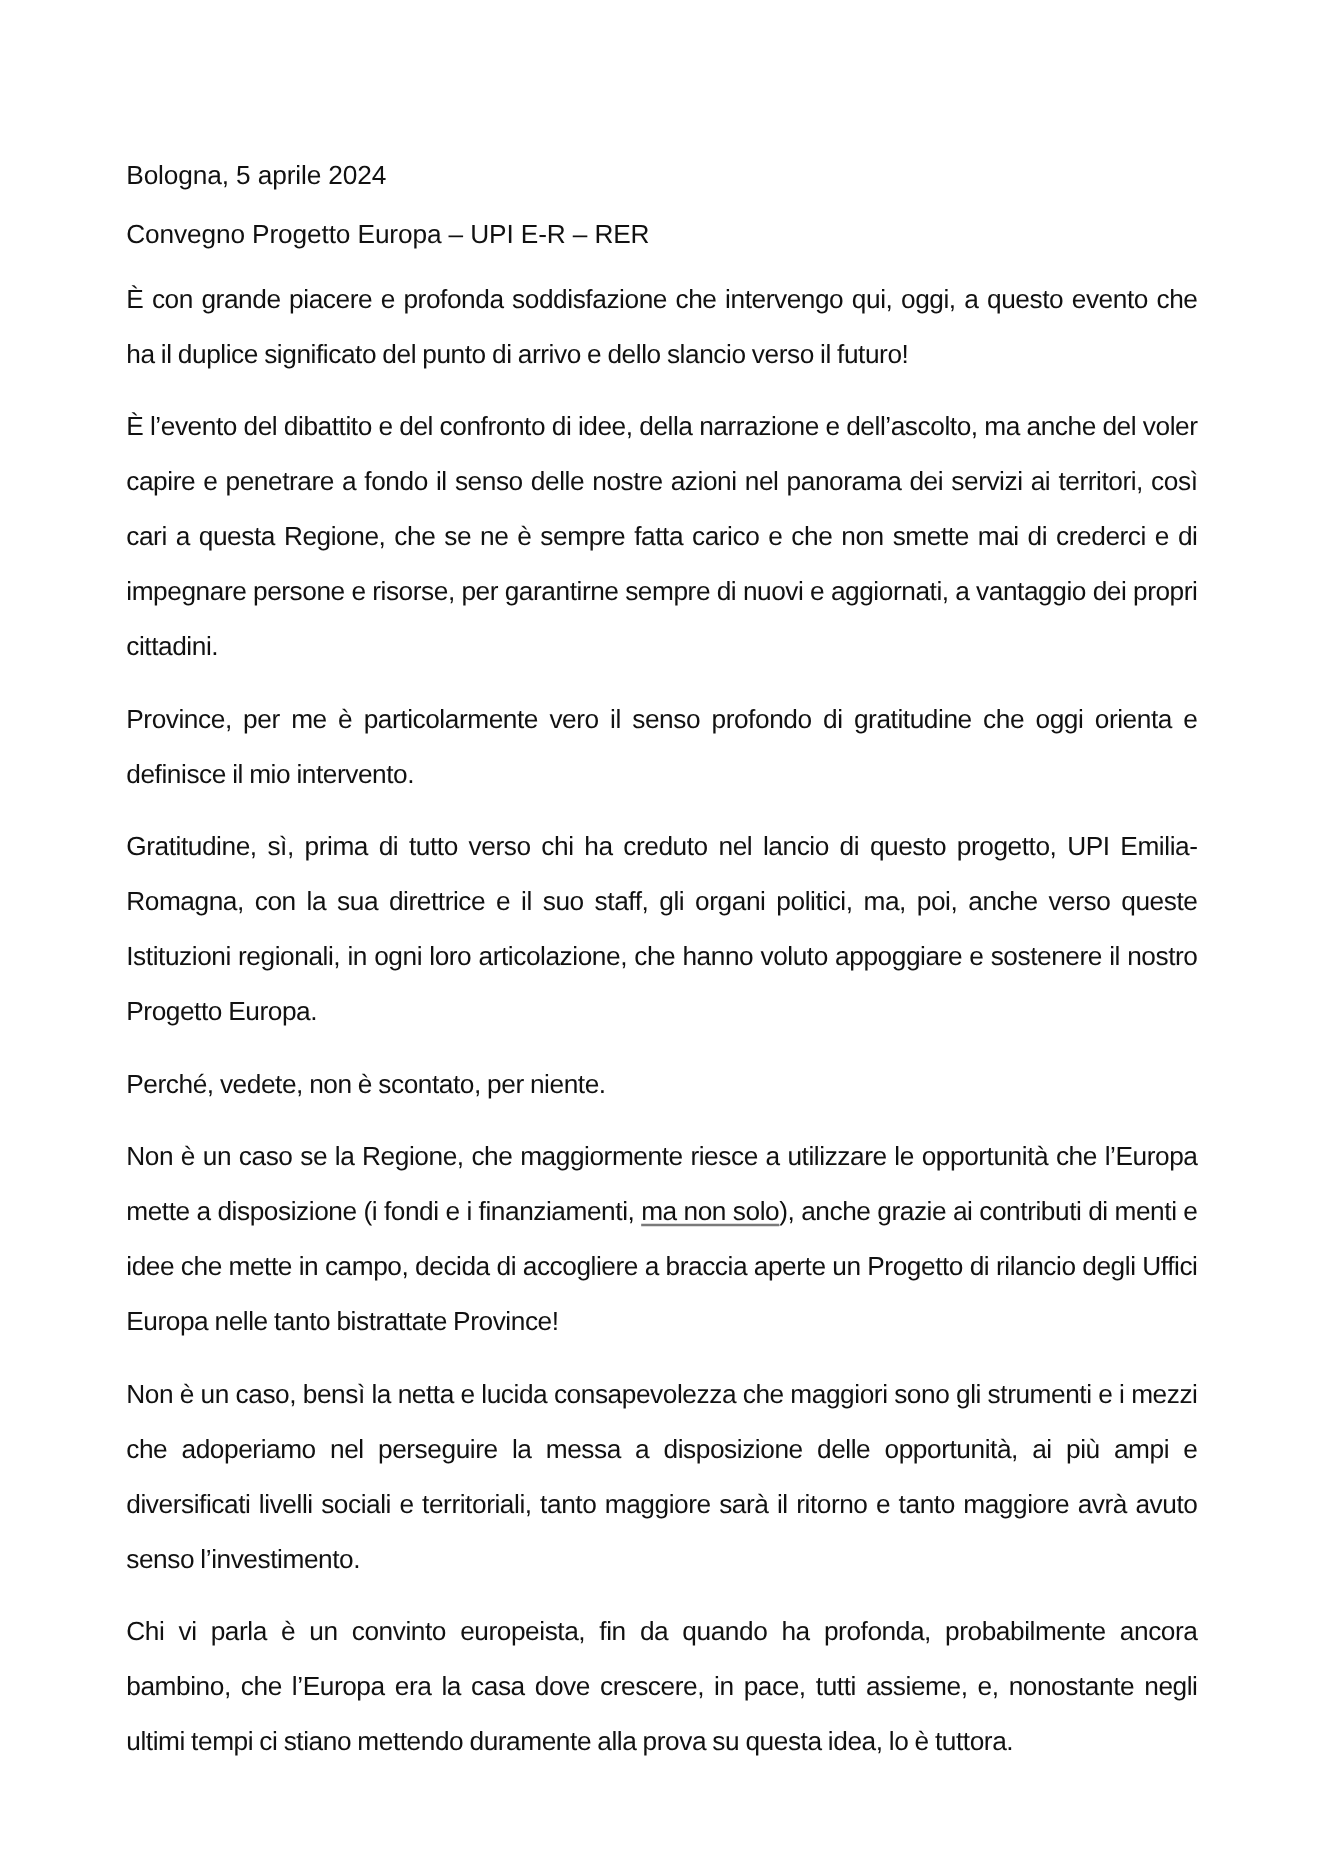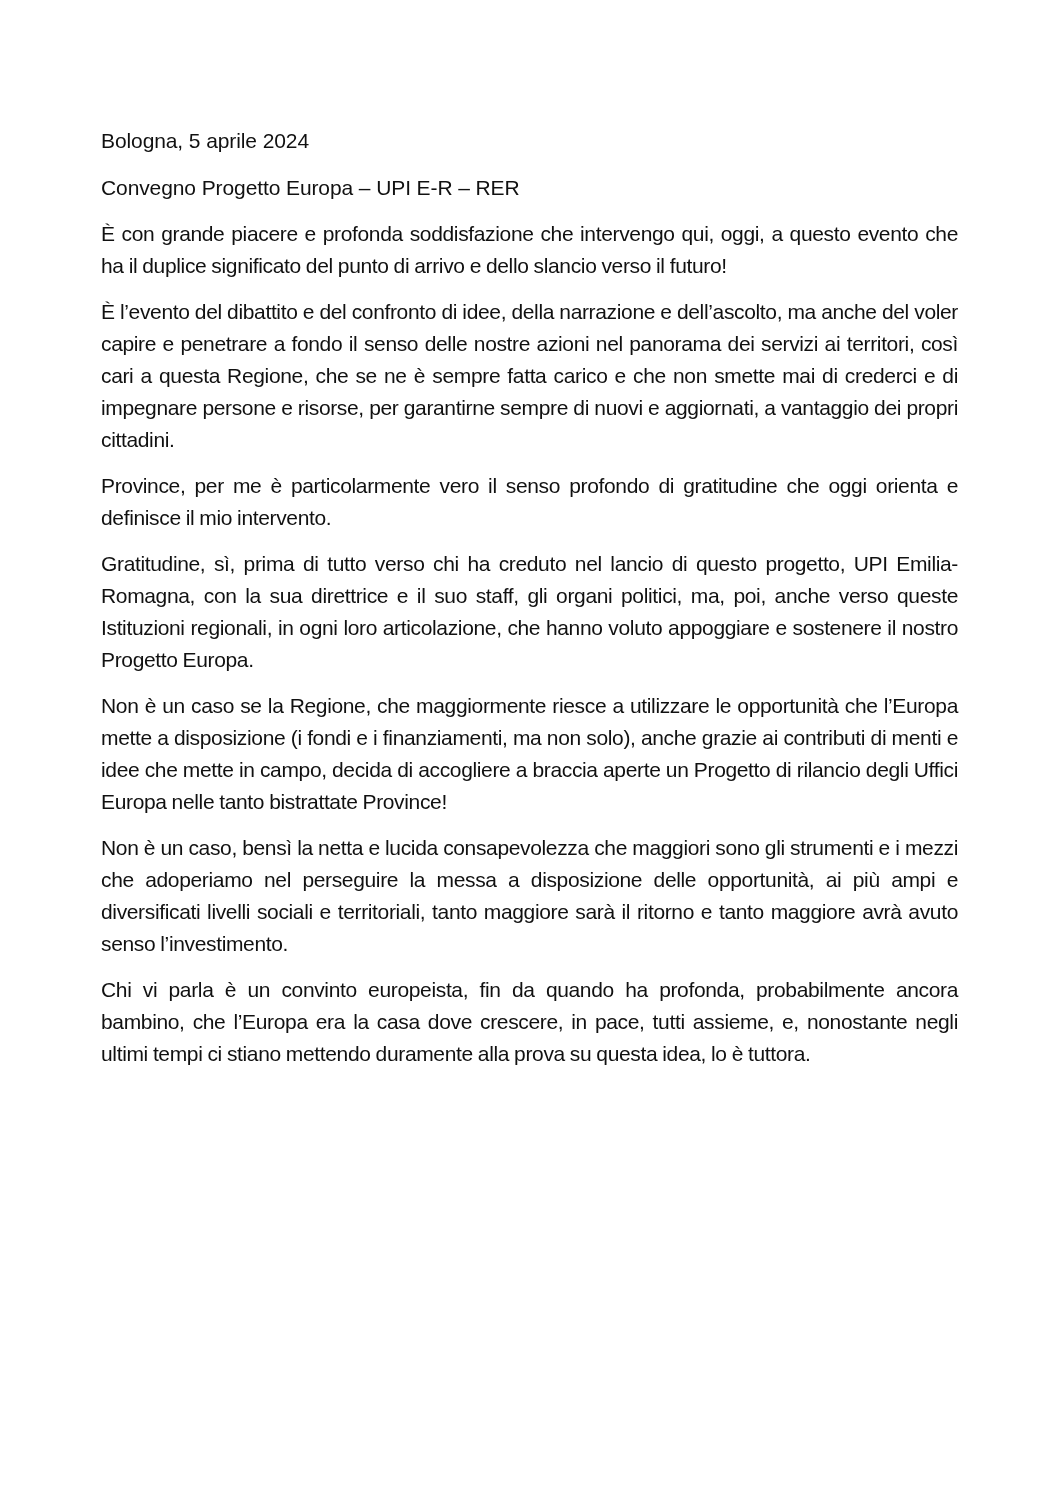--- a/index.html
+++ b/index.html
@@ -25,38 +25,40 @@
       font-size: 21px;
       line-height: 33px;
       margin: 0 0 14px 0;
       letter-spacing: -0.1px;
     }
     .header-line.last {
       margin-bottom: 67px;
     }
     .para {
       font-size: 21px;
-      line-height: 32px;
+      line-height: 44px;
       margin: 0 0 14px 0;
       text-align: justify;
       letter-spacing: -0.35px;
       word-spacing: -0.5px;
     }
     .underlined {
+      text-decoration: underline;
       text-decoration-color: #7a7a7a;
       text-underline-offset: 3px;
     }
   </style>
 </head>
 <body>
 
 <div class="page">
   <div class="header-line">Bologna, 5 aprile 2024</div>
   <div class="header-line">Convegno Progetto Europa – UPI E-R – RER</div>
 
   <p class="para">È con grande piacere e profonda soddisfazione che intervengo qui, oggi, a questo evento che ha il duplice significato del punto di arrivo e dello slancio verso il futuro!</p>
   <p class="para">È l’evento del dibattito e del confronto di idee, della narrazione e dell’ascolto, ma anche del voler capire e penetrare a fondo il senso delle nostre azioni nel panorama dei servizi ai territori, così cari a questa Regione, che se ne è sempre fatta carico e che non smette mai di crederci e di impegnare persone e risorse, per garantirne sempre di nuovi e aggiornati, a vantaggio dei propri cittadini.</p>
   <p class="para">Province, per me è particolarmente vero il senso profondo di gratitudine che oggi orienta e definisce il mio intervento.</p>
   <p class="para">Gratitudine, sì, prima di tutto verso chi ha creduto nel lancio di questo progetto, UPI Emilia-Romagna, con la sua direttrice e il suo staff, gli organi politici, ma, poi, anche verso queste Istituzioni regionali, in ogni loro articolazione, che hanno voluto appoggiare e sostenere il nostro Progetto Europa.</p>
+  <p class="para">Perché, vedete, non è scontato, per niente.</p>
   <p class="para"><span>Non è un caso se la Regione, che maggiormente riesce a utilizzare le opportunità che l’Europa mette a disposizione (i fondi e i finanziamenti, </span><span class="underlined">ma non solo</span><span>), anche grazie ai contributi di menti e idee che mette in campo, decida di accogliere a braccia aperte un Progetto di rilancio degli Uffici Europa nelle tanto bistrattate Province!</span></p>
   <p class="para">Non è un caso, bensì la netta e lucida consapevolezza che maggiori sono gli strumenti e i mezzi che adoperiamo nel perseguire la messa a disposizione delle opportunità, ai più ampi e diversificati livelli sociali e territoriali, tanto maggiore sarà il ritorno e tanto maggiore avrà avuto senso l’investimento.</p>
   <p class="para">Chi vi parla è un convinto europeista, fin da quando ha profonda, probabilmente ancora bambino, che l’Europa era la casa dove crescere, in pace, tutti assieme, e, nonostante negli ultimi tempi ci stiano mettendo duramente alla prova su questa idea, lo è tuttora.</p>
 </div>
 
 </body></html>

